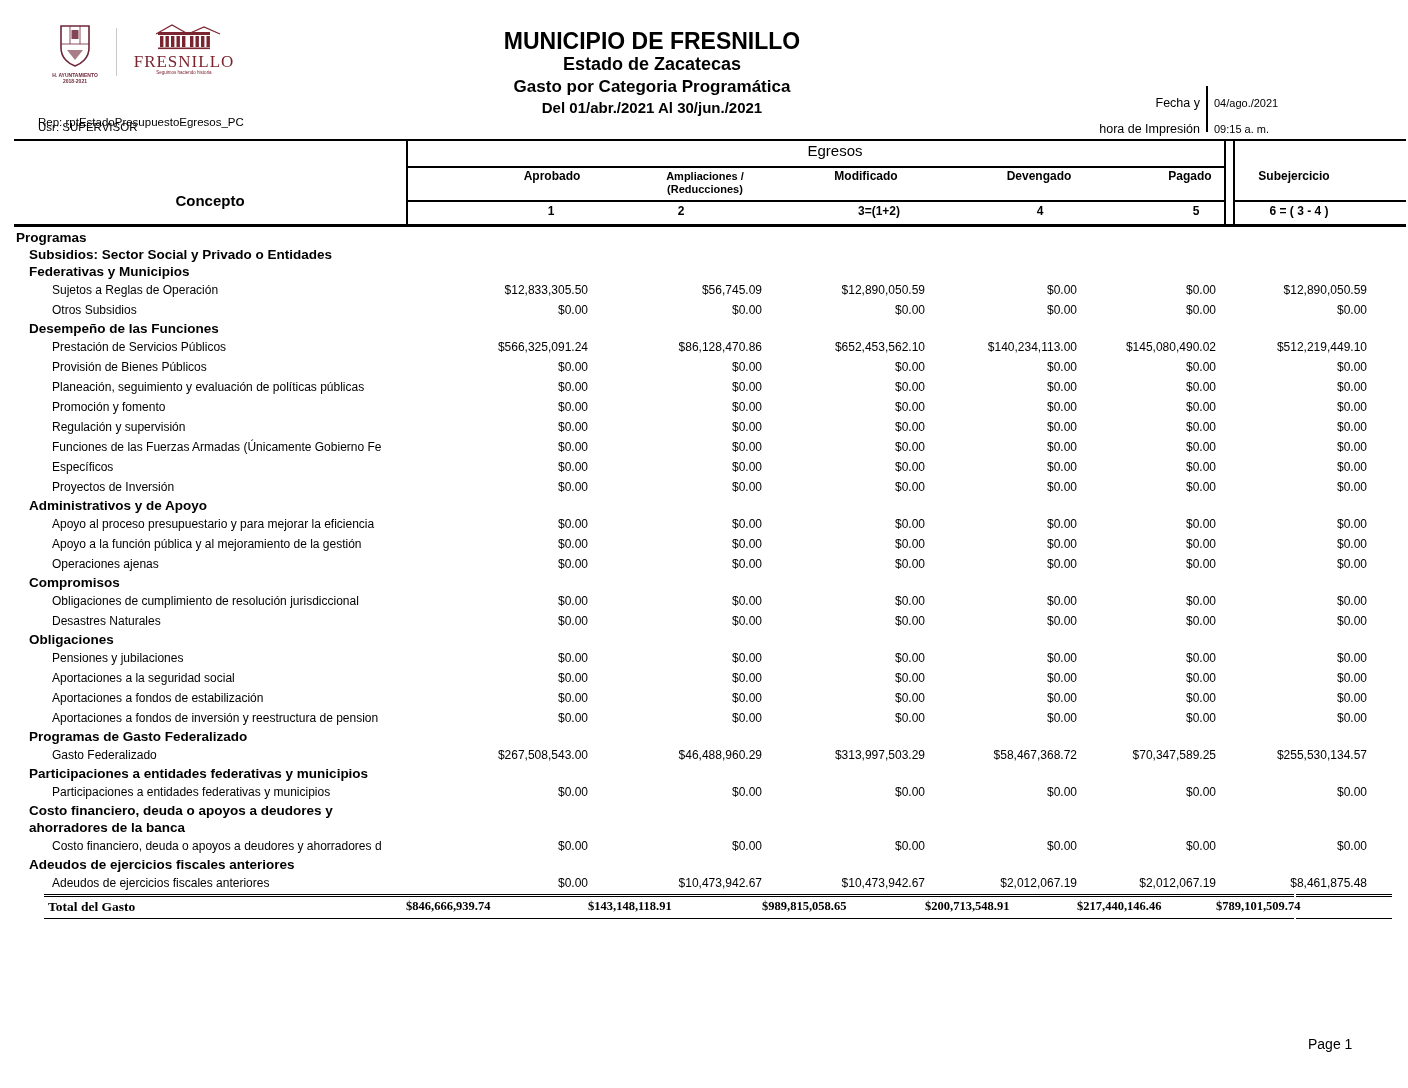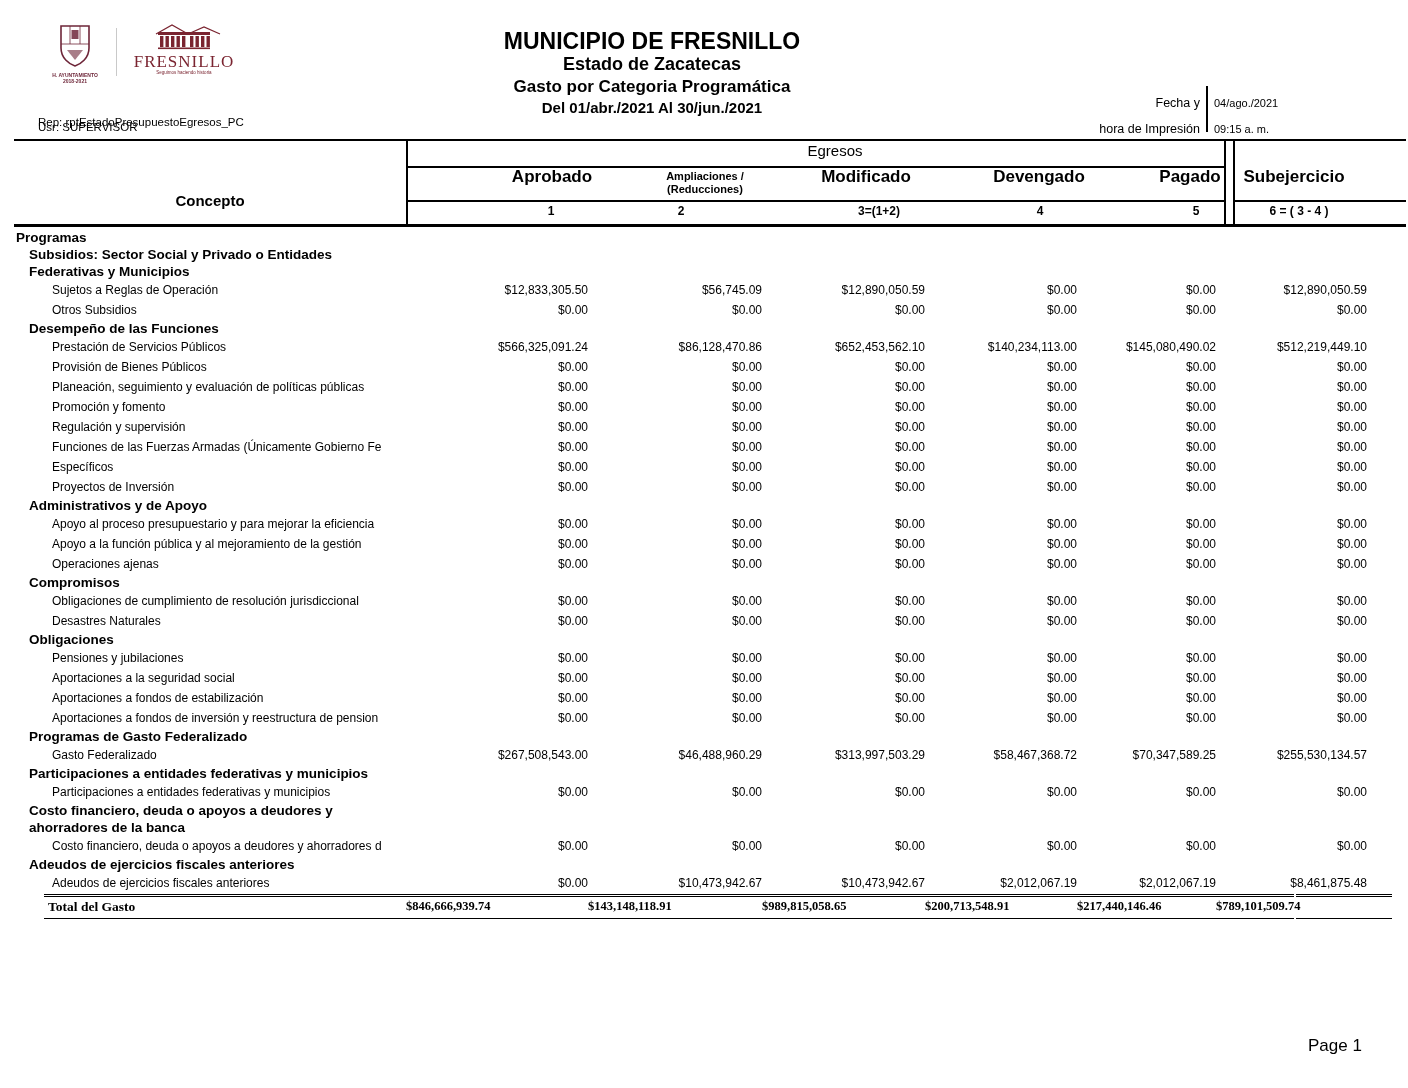--- a/index.html
+++ b/index.html
@@ -31,21 +31,21 @@
   .usrid{position:absolute;left:38px;top:121px;font-size:11.5px;white-space:nowrap;}
 
   
   .hl{position:absolute;background:#000;}
 
   .concepto-h{position:absolute;left:14px;top:192px;width:392px;text-align:center;
               font-weight:bold;font-size:15px;}
   .egresos-h{position:absolute;left:406px;top:142px;width:818px;text-align:center;
              font-weight:normal;font-size:15px;margin-left:20px;}
   .colh{position:absolute;top:170px;width:160px;text-align:center;font-weight:bold;
-        font-size:17px;line-height:13px;white-space:pre-line;}
+        font-size:12px;line-height:13px;white-space:pre-line;}
   .colnum{position:absolute;top:204px;width:160px;text-align:center;font-weight:bold;font-size:12px;}
 
   
   .tbody{position:absolute;left:14px;top:229px;width:1392px;}
   .trow{display:grid;grid-template-columns:392px 182px 174px 163px 152px 139px 151px 1fr;}
   .trow .val{text-align:right;font-size:12px;line-height:20px;white-space:nowrap;}
   .trow.item{height:20px;}
   .trow.item .label{font-size:12px;line-height:20px;padding-left:38px;
                     white-space:nowrap;overflow:hidden;}
   .trow.sec .label{grid-column:1 / -1;font-weight:bold;font-size:13.5px;line-height:17px;}
@@ -55,21 +55,21 @@
 
   .total-row{position:relative;display:grid;height:25px;margin-top:1px;
              grid-template-columns:392px 182px 174px 163px 152px 139px 151px 1fr;align-items:center;font-family:Liberation Serif, serif;}
   .total-row .label{font-weight:bold;font-size:13.5px;padding-left:34px;position:relative;z-index:2;}
   .total-row .val{font-weight:bold;font-size:12.5px;text-align:left;position:relative;z-index:2;white-space:nowrap;}
   .tseg{position:absolute;top:0;bottom:0;border-top:3px double #000;border-bottom:1.5px solid #000;z-index:1;}
   .tseg1{left:30px;width:360px;}
   .tseg2{left:388px;width:892px;}
   .tseg3{left:1282px;width:96px;}
 
-  .page-num{position:absolute;left:1308px;top:1036px;font-size:17px;}
+  .page-num{position:absolute;left:1308px;top:1036px;font-size:14px;}
 </style>
 </head>
 <body>
 
 <div class="page">
 
   <div class="logos">
     <div class="seal-wrap">
       <svg width="36" height="44" viewBox="0 0 36 44">
         <path d="M4 2 h28 v22 c0 10 -8 16 -14 18 c-6 -2 -14 -8 -14 -18 Z" fill="none" stroke="#6e2639" stroke-width="1.6"></path>

